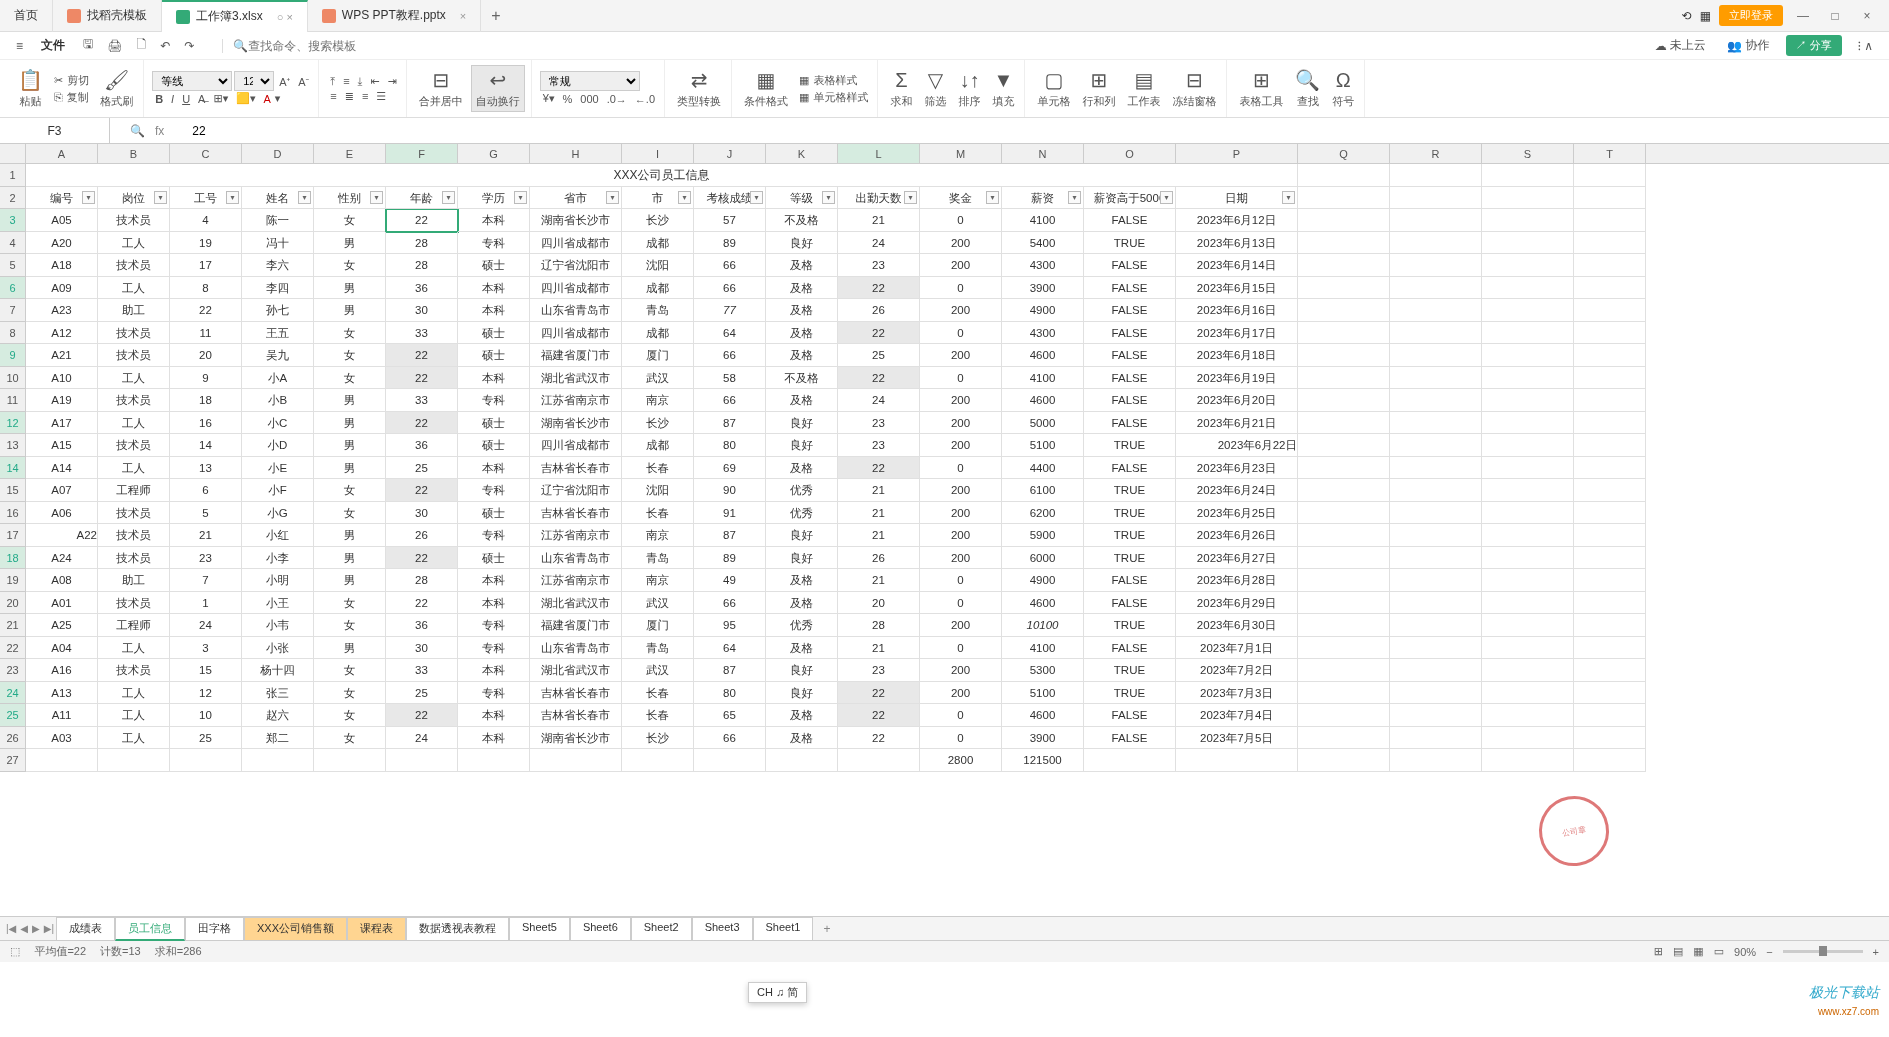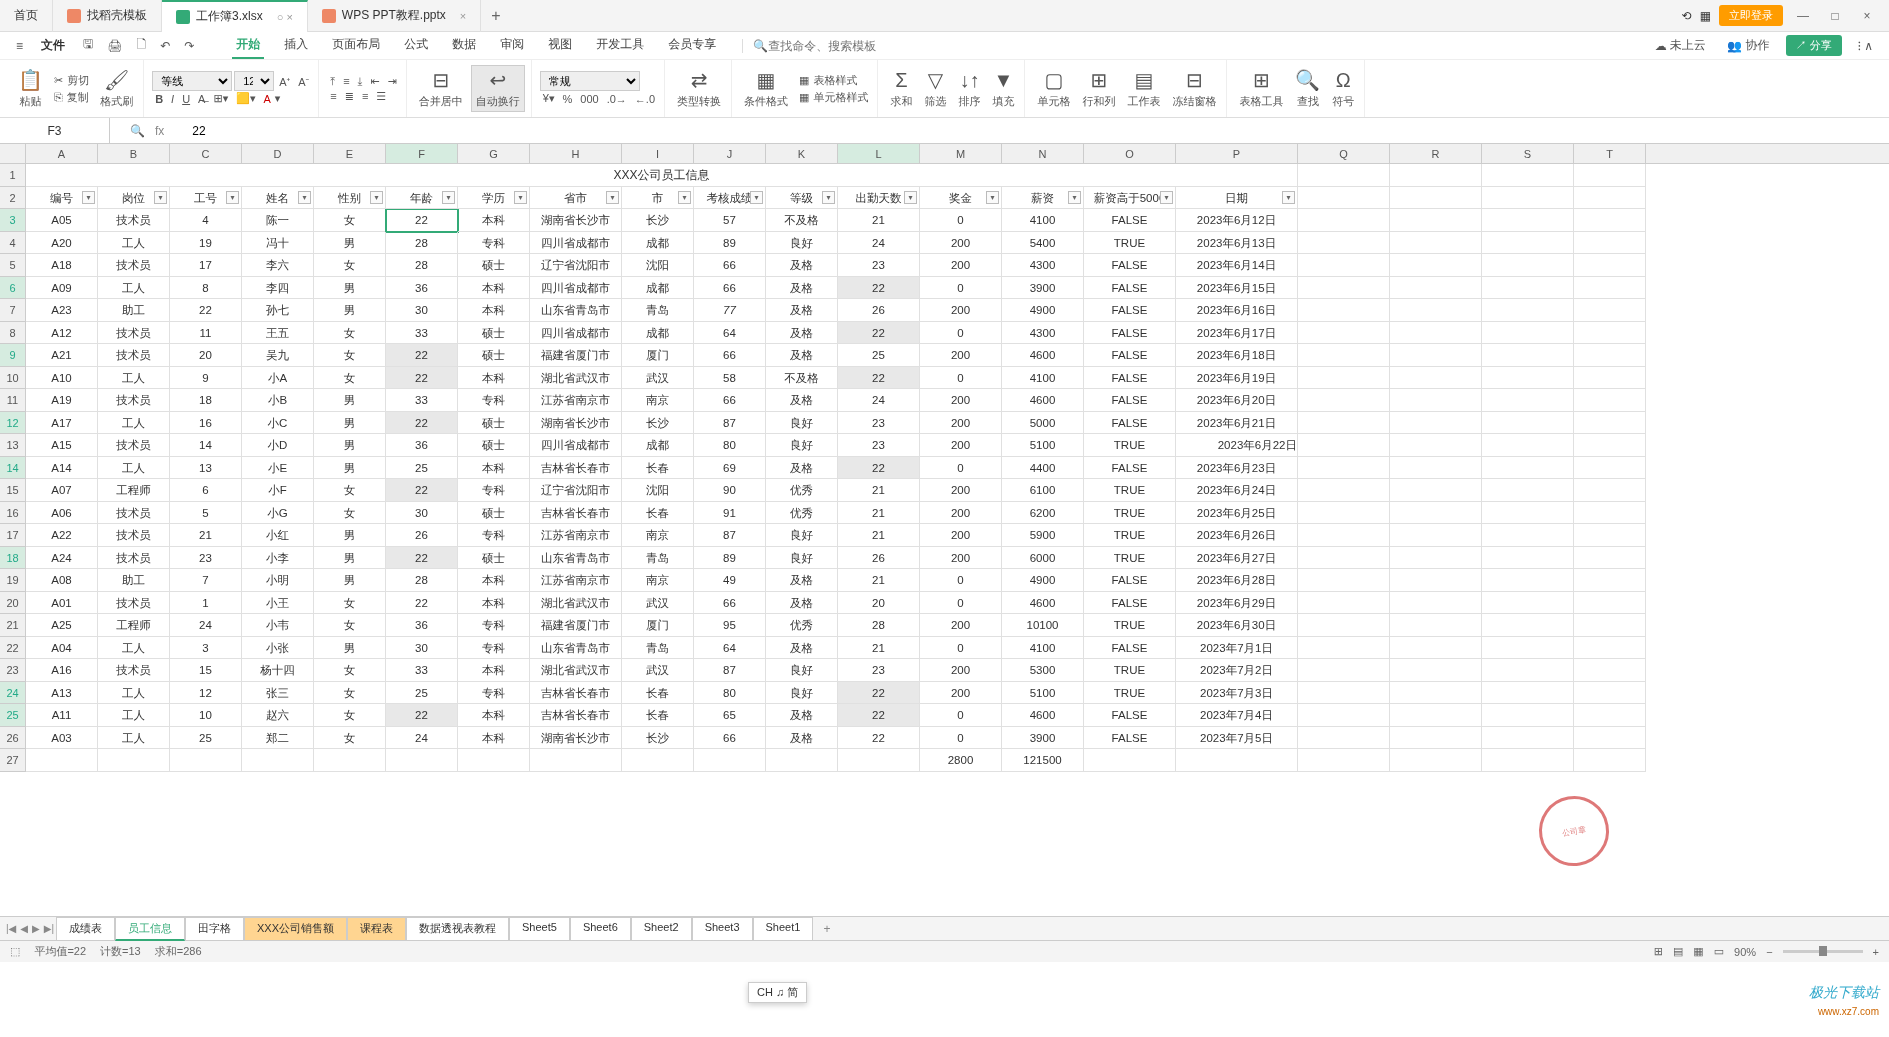--- a/index.html
+++ b/index.html
@@ -124,31 +124,20 @@
 </div>
 
 <div class="menu-row">
   <span class="menu-btn">≡</span>
   <span class="file-menu">文件</span>
   <span class="menu-btn">🖫</span>
   <span class="menu-btn">🖨</span>
   <span class="menu-btn">🗋</span>
   <span class="menu-btn">↶</span>
   <span class="menu-btn">↷</span>
-  <div class="ribbon-tabs">
-    <span class="ribbon-tab active">开始</span>
-    <span class="ribbon-tab">插入</span>
-    <span class="ribbon-tab">页面布局</span>
-    <span class="ribbon-tab">公式</span>
-    <span class="ribbon-tab">数据</span>
-    <span class="ribbon-tab">审阅</span>
-    <span class="ribbon-tab">视图</span>
-    <span class="ribbon-tab">开发工具</span>
-    <span class="ribbon-tab">会员专享</span>
-  </div>
   <div class="search-box">
     <span>🔍</span>
     <input class="search-input" placeholder="查找命令、搜索模板" style="">
   </div>
   <div class="menu-right">
     <span class="menu-btn">☁ <span>未上云</span></span>
     <span class="menu-btn">👥 <span>协作</span></span>
     <span class="share-btn">↗ <span>分享</span></span>
     <span class="menu-btn">⁝ ∧</span>
   </div>
@@ -692,21 +681,21 @@
           <div class="cell" style="width: 82px;">200</div>
           <div class="cell" style="width: 82px;">6200</div>
           <div class="cell" style="width: 92px;">TRUE</div>
           <div class="cell" style="width: 122px;">2023年6月25日</div>
           <div class="cell" style="width: 92px;"></div>
           <div class="cell" style="width: 92px;"></div>
           <div class="cell" style="width: 92px;"></div>
           <div class="cell" style="width: 72px;"></div>
         </div>
         <div class="crow">
-          <div class="cell" style="width: 72px;">A22</div>
+          <div class="cell" style="width: 72px; text-align: right;">A22</div>
           <div class="cell" style="width: 72px;">技术员</div>
           <div class="cell" style="width: 72px;">21</div>
           <div class="cell" style="width: 72px;">小红</div>
           <div class="cell" style="width: 72px;">男</div>
           <div class="cell" style="width: 72px;">26</div>
           <div class="cell" style="width: 72px;">专科</div>
           <div class="cell" style="width: 92px;">江苏省南京市</div>
           <div class="cell" style="width: 72px;">南京</div>
           <div class="cell" style="width: 72px;">87</div>
           <div class="cell" style="width: 72px;">良好</div>
@@ -793,21 +782,21 @@
           <div class="cell" style="width: 72px;">小韦</div>
           <div class="cell" style="width: 72px;">女</div>
           <div class="cell" style="width: 72px;">36</div>
           <div class="cell" style="width: 72px;">专科</div>
           <div class="cell" style="width: 92px;">福建省厦门市</div>
           <div class="cell" style="width: 72px;">厦门</div>
           <div class="cell" style="width: 72px;">95</div>
           <div class="cell" style="width: 72px;">优秀</div>
           <div class="cell" style="width: 82px;">28</div>
           <div class="cell" style="width: 82px;">200</div>
-          <div class="cell" style="width: 82px;">10100</div>
+          <div class="cell" style="width: 82px; font-style: italic;">10100</div>
           <div class="cell" style="width: 92px;">TRUE</div>
           <div class="cell" style="width: 122px;">2023年6月30日</div>
           <div class="cell" style="width: 92px;"></div>
           <div class="cell" style="width: 92px;"></div>
           <div class="cell" style="width: 92px;"></div>
           <div class="cell" style="width: 72px;"></div>
         </div>
         <div class="crow">
           <div class="cell" style="width: 72px;">A04</div>
           <div class="cell" style="width: 72px;">工人</div>

